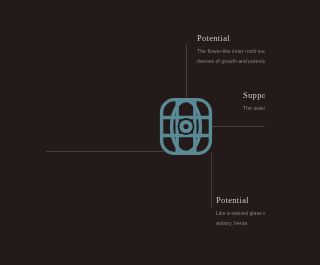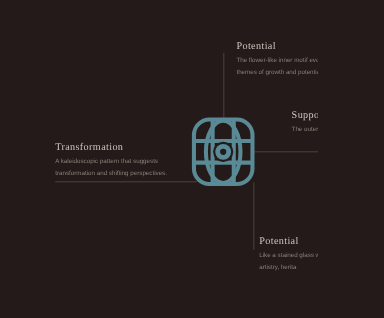--- a/index.html
+++ b/index.html
@@ -134,18 +134,14 @@
   <div class="callout" id="callout-support">
     <h3>Support</h3>
     <p>The outer symboliz</p>
   </div>
 
   <div class="callout" id="callout-heritage">
     <h3>Potential</h3>
     <p>Like a stained glass wi conveys artistry, herita</p>
   </div>
 
-  <div class="callout" id="callout-transformation">
-    <h3>Transformation</h3>
-    <p>A kaleidoscopic pattern that suggests transformation and shifting perspectives.</p>
-  </div>
 
 </div>
 
 </body></html>

